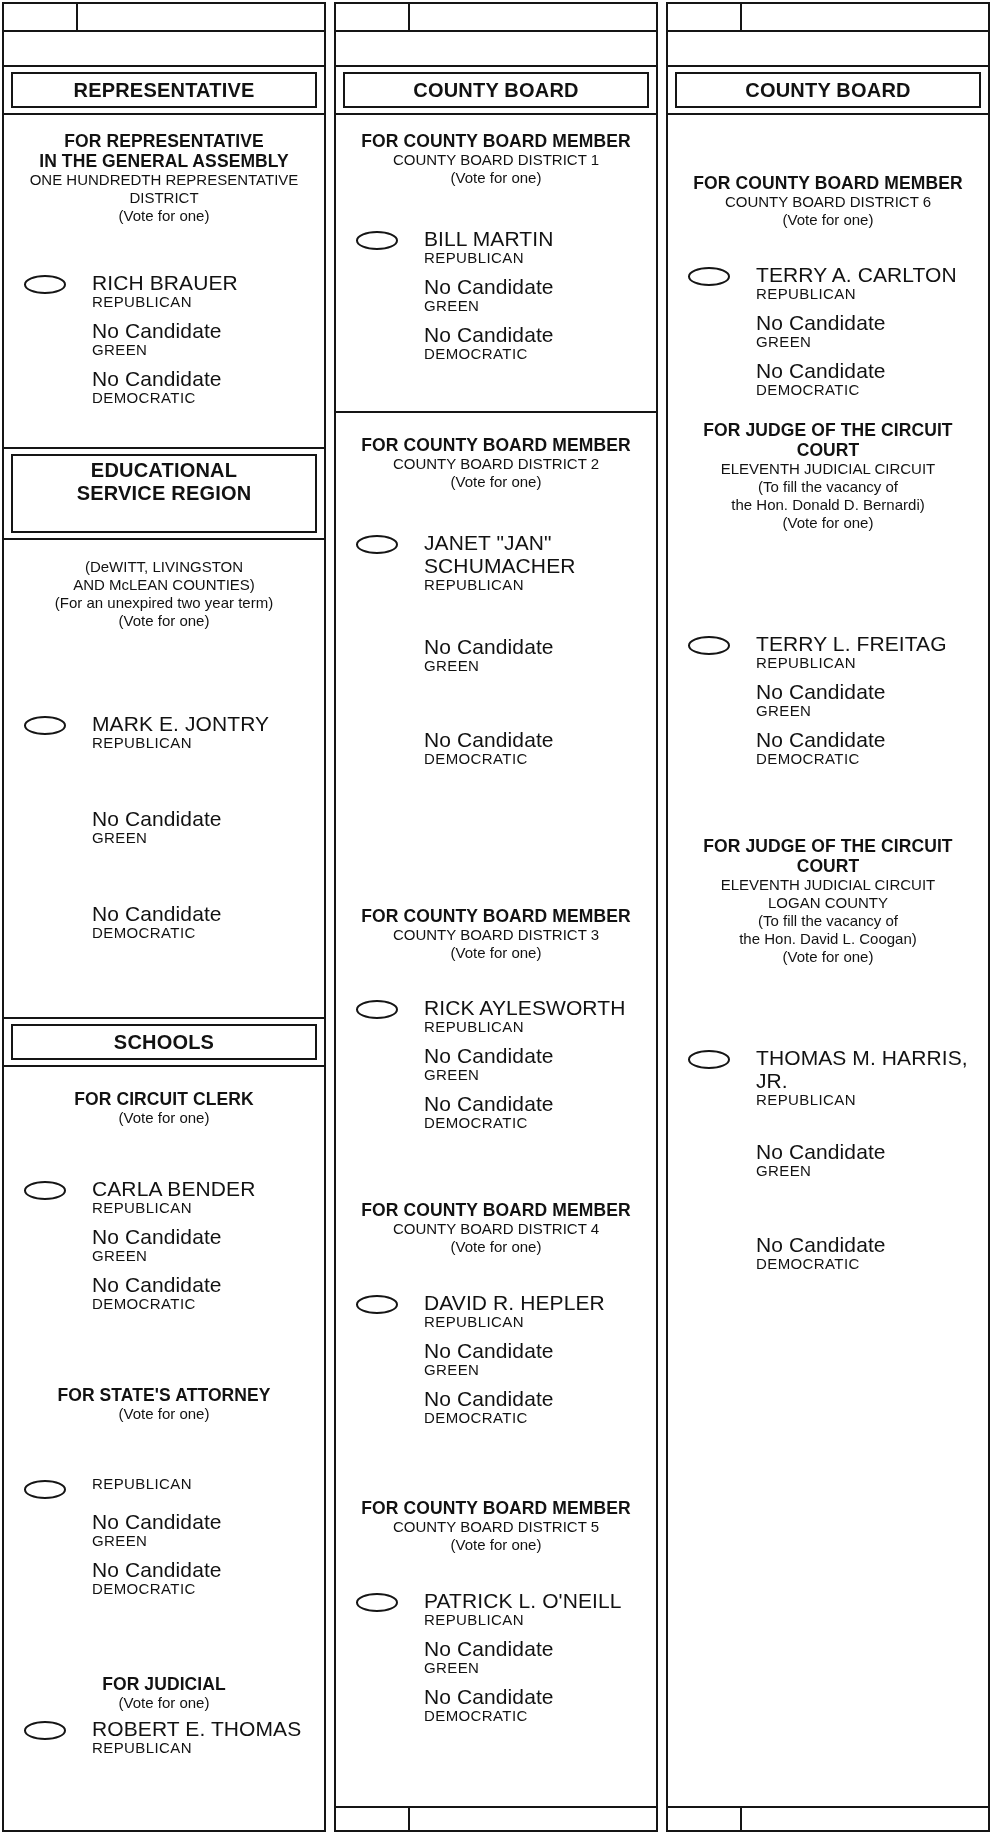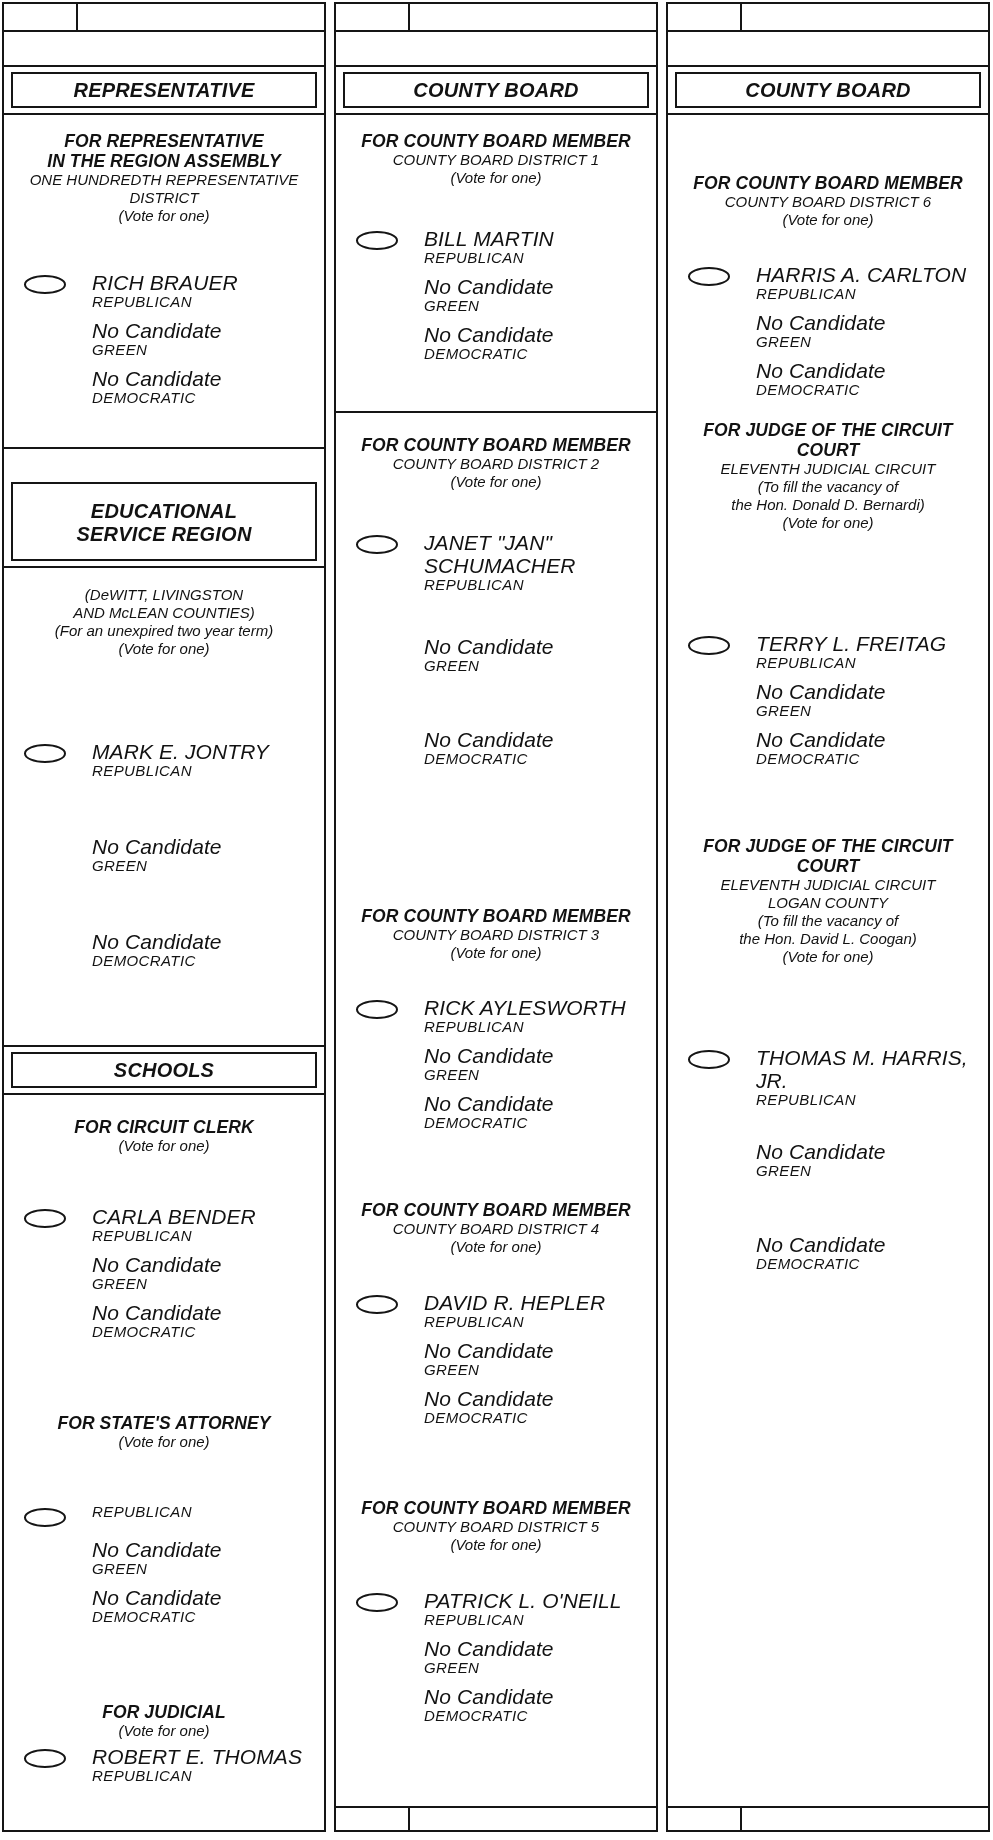--- a/index.html
+++ b/index.html
@@ -1,31 +1,31 @@
 <!DOCTYPE html>
 <html><head>
 <meta charset="utf-8">
 <style>
   html,body{margin:0;padding:0;background:#fff;}
   .page{position:relative;width:993px;height:1840px;background:#fff;
-        font-family:"Liberation Sans","DejaVu Sans",sans-serif;color:#121212;font-style:italic;}
+        font-family:"Liberation Sans","DejaVu Sans",sans-serif;color:#121212;}
   .cols{position:absolute;left:2px;top:2px;right:3px;bottom:8px;display:flex;gap:8px;}
   .col{flex:1 1 0;border:2px solid #151515;background:#fff;display:flex;flex-direction:column;min-width:0;}
 
   
   .strip-top{height:26px;border-bottom:2px solid #151515;display:flex;flex:0 0 auto;}
   .strip-blank{height:33px;flex:0 0 auto;}
   .strip-bottom{margin-top:auto;border-top:2px solid #151515;height:22px;display:flex;flex:0 0 auto;}
   .cell-sm{width:72px;border-right:2px solid #151515;height:100%;}
 
   
   .band{border-top:2px solid #151515;border-bottom:2px solid #151515;padding:5px 7px;flex:0 0 auto;}
   .band-inner{border:2px solid #151515;min-height:32px;display:flex;align-items:center;justify-content:center;text-align:center;}
   .band-inner span{font-weight:bold;font-size:20px;line-height:1.15;white-space:pre-line;letter-spacing:.2px;}
-  .band.tall .band-inner{min-height:72px;align-items:center;padding-top:3px;margin-top:28px;}
+  .band.tall .band-inner{min-height:72px;align-items:flex-start;padding-top:3px;}
 
   
   .race{flex:0 0 auto;}
   .rtitle{font-weight:bold;font-size:17.5px;line-height:20px;text-align:center;white-space:pre-line;letter-spacing:.1px;}
   .rsub{font-size:15px;line-height:18px;text-align:center;white-space:pre-line;}
   .cands{display:block;}
   .cand{display:flex;align-items:flex-start;margin-bottom:11px;}
   .oval{flex:0 0 auto;width:38px;height:15px;border:2px solid #151515;border-radius:50%;margin:4px 0 0 20px;}
   .cinfo{margin-left:26px;display:flex;flex-direction:column;min-width:0;flex:1 1 auto;padding-right:4px;}
   .cname{font-size:21px;line-height:23px;letter-spacing:.1px;}
@@ -70,21 +70,21 @@
       <div class="strip-blank"></div>
 
       <div class="band c1-s0">
         <div class="band-inner">
           <span>REPRESENTATIVE</span>
         </div>
       </div>
 
       <section class="race c1-s1">
         <div class="rtitle">FOR REPRESENTATIVE
-IN THE REGION ASSEMBLY</div>
+IN THE GENERAL ASSEMBLY</div>
         <div class="rsub">ONE HUNDREDTH REPRESENTATIVE
 DISTRICT
 (Vote for one)</div>
         <div class="cands">
           <div class="cand cand-1">
             <span class="oval"></span>
             <span class="cinfo">
               <span class="cname">RICH BRAUER</span>
               <span class="cparty">REPUBLICAN</span>
             </span>
@@ -398,21 +398,21 @@
       </div>
 
       <section class="race c3-s1">
         <div class="rtitle">FOR COUNTY BOARD MEMBER</div>
         <div class="rsub">COUNTY BOARD DISTRICT 6
 (Vote for one)</div>
         <div class="cands">
           <div class="cand cand-1">
             <span class="oval"></span>
             <span class="cinfo">
-              <span class="cname">HARRIS A. CARLTON</span>
+              <span class="cname">TERRY A. CARLTON</span>
               <span class="cparty">REPUBLICAN</span>
             </span>
           </div>
           <div class="cand cand-2">
             <span class="oval" style="visibility:hidden"></span>
             <span class="cinfo">
               <span class="cname">No Candidate</span>
               <span class="cparty">GREEN</span>
             </span>
           </div>

